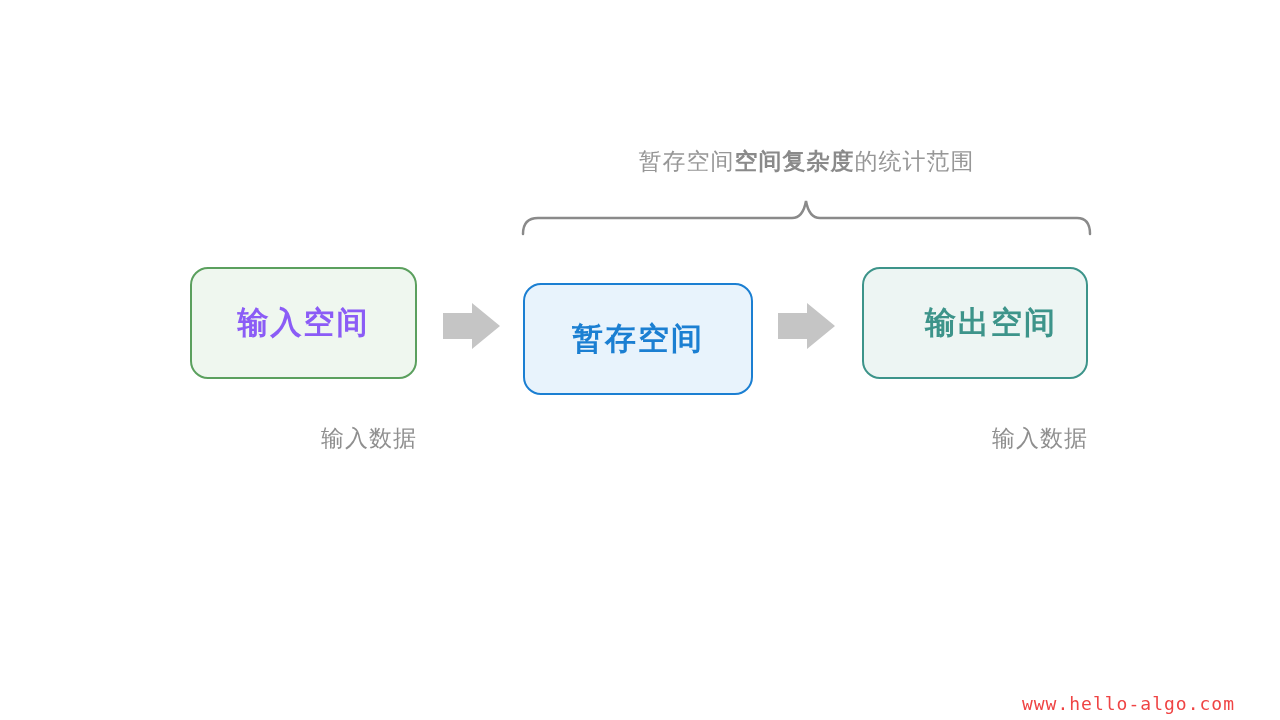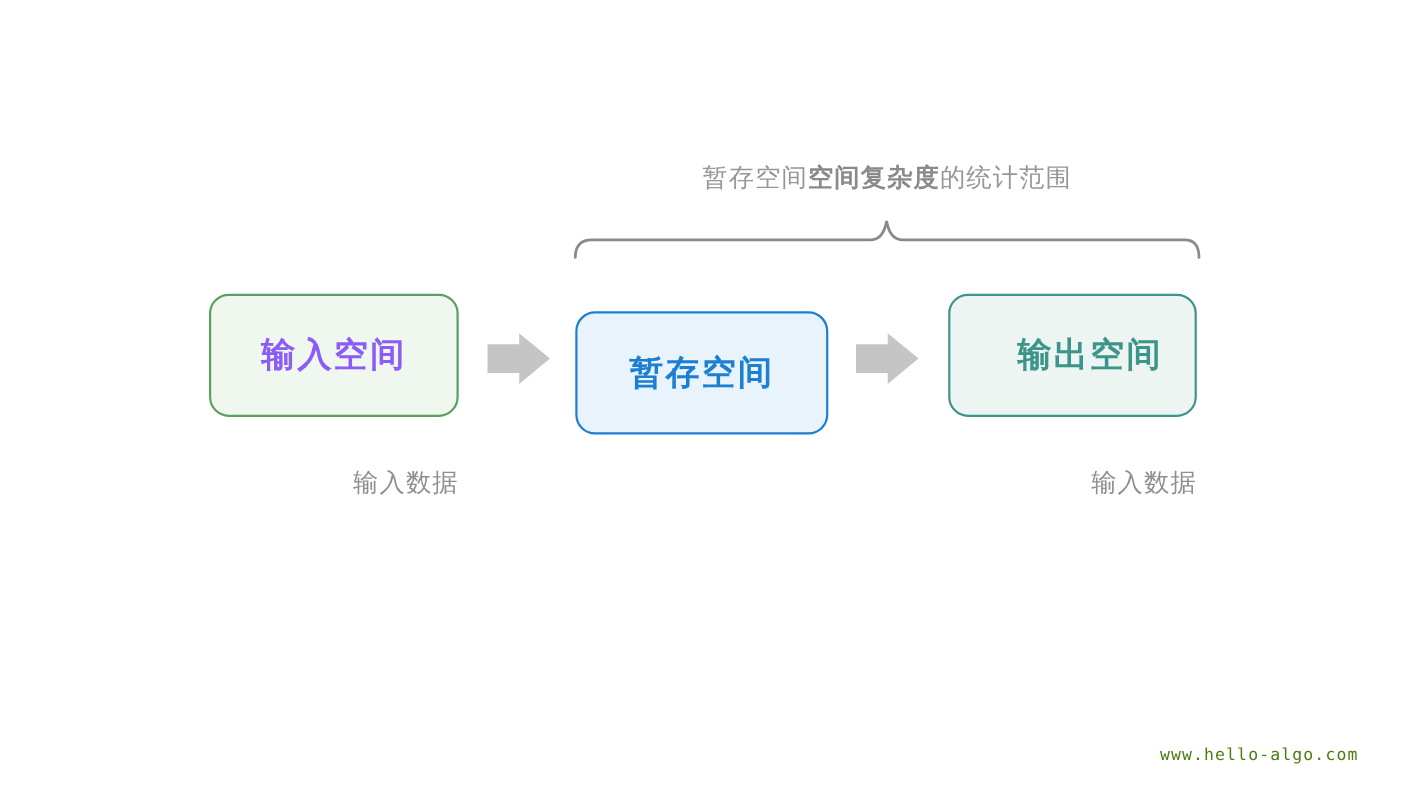--- a/index.html
+++ b/index.html
@@ -35,23 +35,23 @@
 
   .note{
     position:absolute;top:414px;font-size:23px;line-height:48px;
     color:#8f8f8f;text-align:right;letter-spacing:1px;white-space:nowrap;
   }
   .note-input{left:190px;width:227px;}
   .note-buffer{left:523px;width:230px;}
   .note-output{left:862px;width:226px;}
 
   .watermark{
-    position:absolute;right:45px;top:677px;
+    position:absolute;right:45px;top:693px;
     font-family:"DejaVu Sans Mono","Liberation Mono",monospace;
-    font-size:15px;color:#4d7c0f;letter-spacing:1px;
+    font-size:18px;color:#ef4444;letter-spacing:1px;
   }
 </style>
 </head>
 <body>
 
 <div class="canvas">
 
   <div class="title">
     <span>暂存空间</span><span class="bold">空间复杂度</span><span>的统计范围</span>
   </div>

